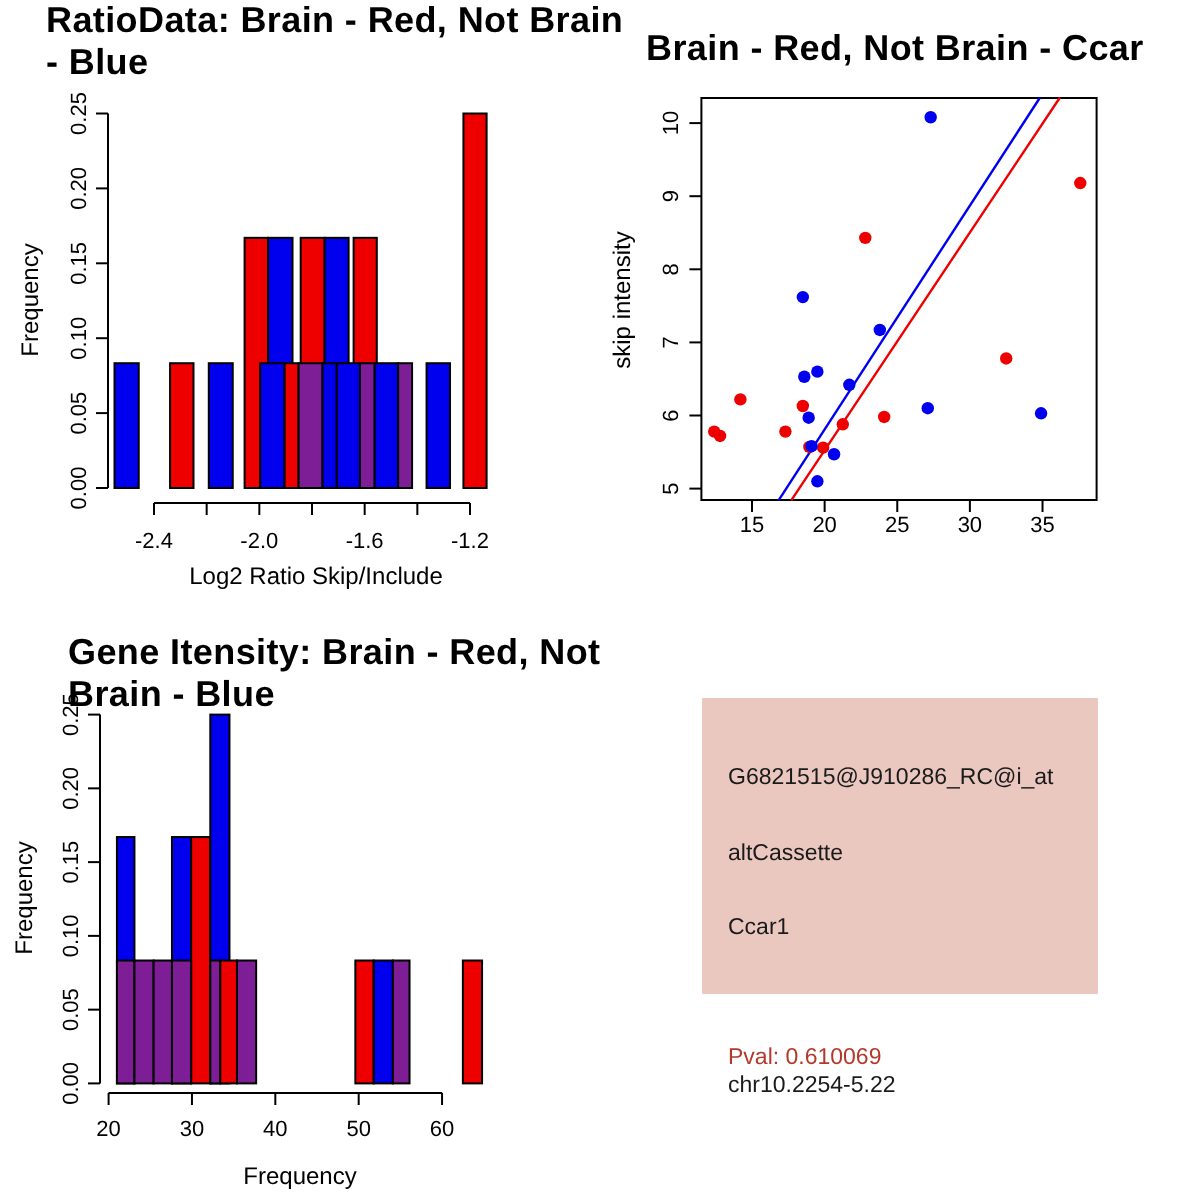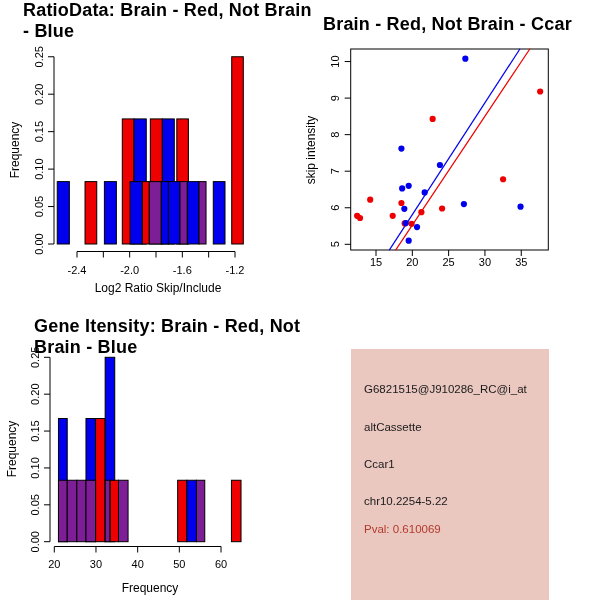--- a/index.html
+++ b/index.html
@@ -11,21 +11,21 @@
   .rot{transform:rotate(-90deg);}
   #t1{left:0;top:14;width:300px;}
   #t2{left:300;top:14px;width:300px;left:300px;}
   #t3{left:0;top:316px;width:300px;padding-left:11px;}
   #x1{left:8px;top:281px;width:300px;}
   #x2{left:300px;top:284px;width:300px;}
   #x3{left:0;top:581px;width:300px;}
   #y1{left:-64px;top:142px;width:160px;height:16px;}
   #y2{left:232px;top:142px;width:160px;height:16px;}
   #y3{left:-67px;top:441px;width:160px;height:16px;}
-  .info-panel{position:absolute;left:351px;top:349px;width:198px;height:252px;}
+  .info-panel{position:absolute;left:351px;top:349px;width:198px;height:148px;}
   .info-line{position:absolute;left:13px;font-size:11.5px;color:#1a1a1a;white-space:nowrap;}
   #il0{top:34px;} #il1{top:72px;} #il2{top:109px;} #il3{top:146px;} #il4{top:174px;}
 </style>
 </head>
 <body>
 
 <div class="canvas">
   <svg id="chart-svg" width="600" height="600">
       <line x1="54" y1="244" x2="54" y2="56.75" stroke="#000"></line>
       <line x1="48" y1="244" x2="54" y2="244" stroke="#000"></line>
@@ -168,16 +168,16 @@
   <div class="axlab" id="x3">Frequency</div>
 
   <div class="axlab rot" id="y1">Frequency</div>
   <div class="axlab rot" id="y2">skip intensity</div>
   <div class="axlab rot" id="y3">Frequency</div>
 
   <div class="info-panel" id="info-panel" style="background: rgb(234, 200, 192);">
     <div class="info-line" id="il0" style="color: rgb(26, 26, 26);">G6821515@J910286_RC@i_at</div>
     <div class="info-line" id="il1" style="color: rgb(26, 26, 26);">altCassette</div>
     <div class="info-line" id="il2" style="color: rgb(26, 26, 26);">Ccar1</div>
-    <div class="info-line" id="il3" style="color: rgb(26, 26, 26);">chr10.2254-5.22</div>
+    <div class="info-line" id="il3" style="color: rgb(26, 26, 26); margin-top: 42px;">chr10.2254-5.22</div>
     <div class="info-line" id="il4" style="color: rgb(179, 57, 43);">Pval: 0.610069</div>
   </div>
 </div>
 
 </body></html>

